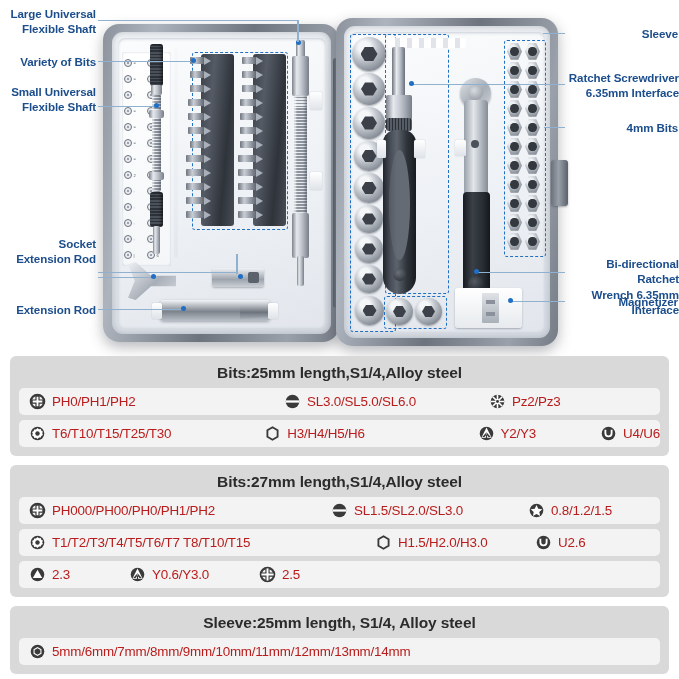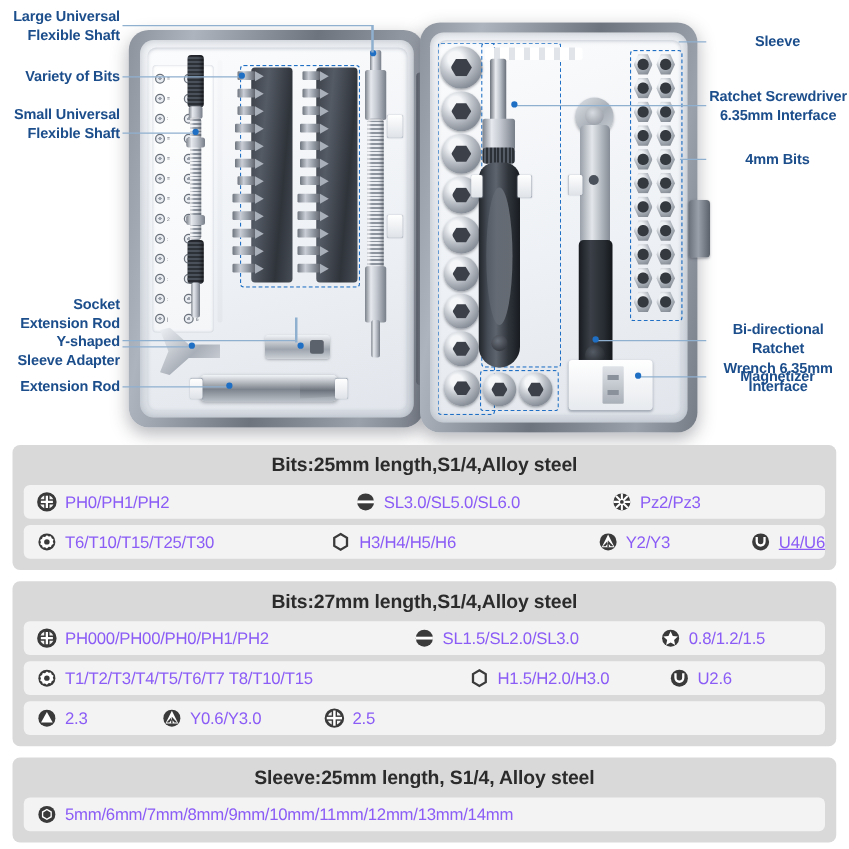--- a/index.html
+++ b/index.html
@@ -25,21 +25,21 @@
 
   .callout {
     position: absolute;
     color: #1c4e8c;
     font-weight: bold;
     font-size: 11.6px;
     line-height: 1.32;
     letter-spacing: -0.1px;
     white-space: pre-line;
   }
-  .callout.right-side { text-align: center; }
+  .callout.right-side { text-align: right; }
   .callout.left-side  { text-align: right; }
 
   .leader {
     position: absolute;
     height: 1px;
     background: #8fb0cf;
   }
   .dot {
     position: absolute;
     width: 5px; height: 5px;
@@ -274,21 +274,21 @@
     margin-bottom: 5px;
     padding-left: 10px;
     box-sizing: border-box;
   }
   .spec-row:last-child { margin-bottom: 0; }
   .spec-item {
     display: flex;
     align-items: center;
     gap: 6px;
     font-size: 13.4px;
-    color: #8b5cf6;
+    color: #b91c1c;
     white-space: nowrap;
   }
   .spec-item .txt { letter-spacing: -0.2px; }
 
   .bicon { flex: none; display:block; }
 
   
   .w-a { width: 255px; }
   .w-b { width: 205px; }
   .w-c { width: auto; }
@@ -513,22 +513,20 @@
 Flexible Shaft</div>
   <div class="leader" style="left:98px; top:106px; width:58px;"></div>
   <div class="dot" style="left:154px; top:103px;"></div>
 
   <div class="callout left-side" style="left:0px; top:236px; width:96px;">Socket
 Extension Rod</div>
   <div class="leader" style="left:98px; top:272px; width:139px;"></div>
   <div class="leader" style="left:236px; top:254px; width:2px; height:20px;"></div>
   <div class="dot" style="left:238px; top:274px;"></div>
 
-  <div class="callout left-side" style="left:0px; top:266px; width:96px;">Y-shaped
-Sleeve Adapter</div>
   <div class="leader" style="left:98px; top:277px; width:54px;"></div>
   <div class="dot" style="left:151px; top:274px;"></div>
 
   <div class="callout left-side" style="left:0px; top:302px; width:96px;">Extension Rod</div>
   <div class="leader" style="left:98px; top:309px; width:85px;"></div>
   <div class="dot" style="left:181px; top:306px;"></div>
 
   <div class="callout right-side" style="left:566px; top:26px; width:112px;">Sleeve</div>
   <div class="leader" style="left:543px; top:33px; width:22px;"></div>
 
@@ -601,21 +599,21 @@
         <span class="txt">H3/H4/H5/H6</span>
       </div>
       <div class="spec-item w-c" style="margin-left:24px;">
         <svg class="bicon" width="17" height="17" viewBox="0 0 24 24">
           <circle cx="12" cy="12" r="9.6" fill="#3a3a3a"></circle>
           <path fill="#ffffff" d="M12 3.6L19.2 18H4.8z"></path>
           <path fill="#3a3a3a" d="M11.2 11h1.6v7.2h-1.6zM12 10.4l-6 6.6h3.2L12 13.4zM12 10.4l6 6.6h-3.2L12 13.4z"></path>
         </svg>
         <span class="txt">Y2/Y3</span>
       </div>
-      <div class="spec-item w-c" style="margin-left:64px;text-decoration:underline;">
+      <div class="spec-item w-c" style="margin-left:64px;">
         <svg class="bicon" width="17" height="17" viewBox="0 0 24 24">
           <circle cx="12" cy="12" r="9.6" fill="#3a3a3a"></circle>
           <path fill="none" stroke="#ffffff" stroke-width="2.6" d="M7.6 6.6v5.1a4.4 4.4 0 0 0 8.8 0V6.6"></path>
         </svg>
         <span class="txt">U4/U6</span>
       </div>
     </div>
   </div>
 
   <div class="spec-section">

